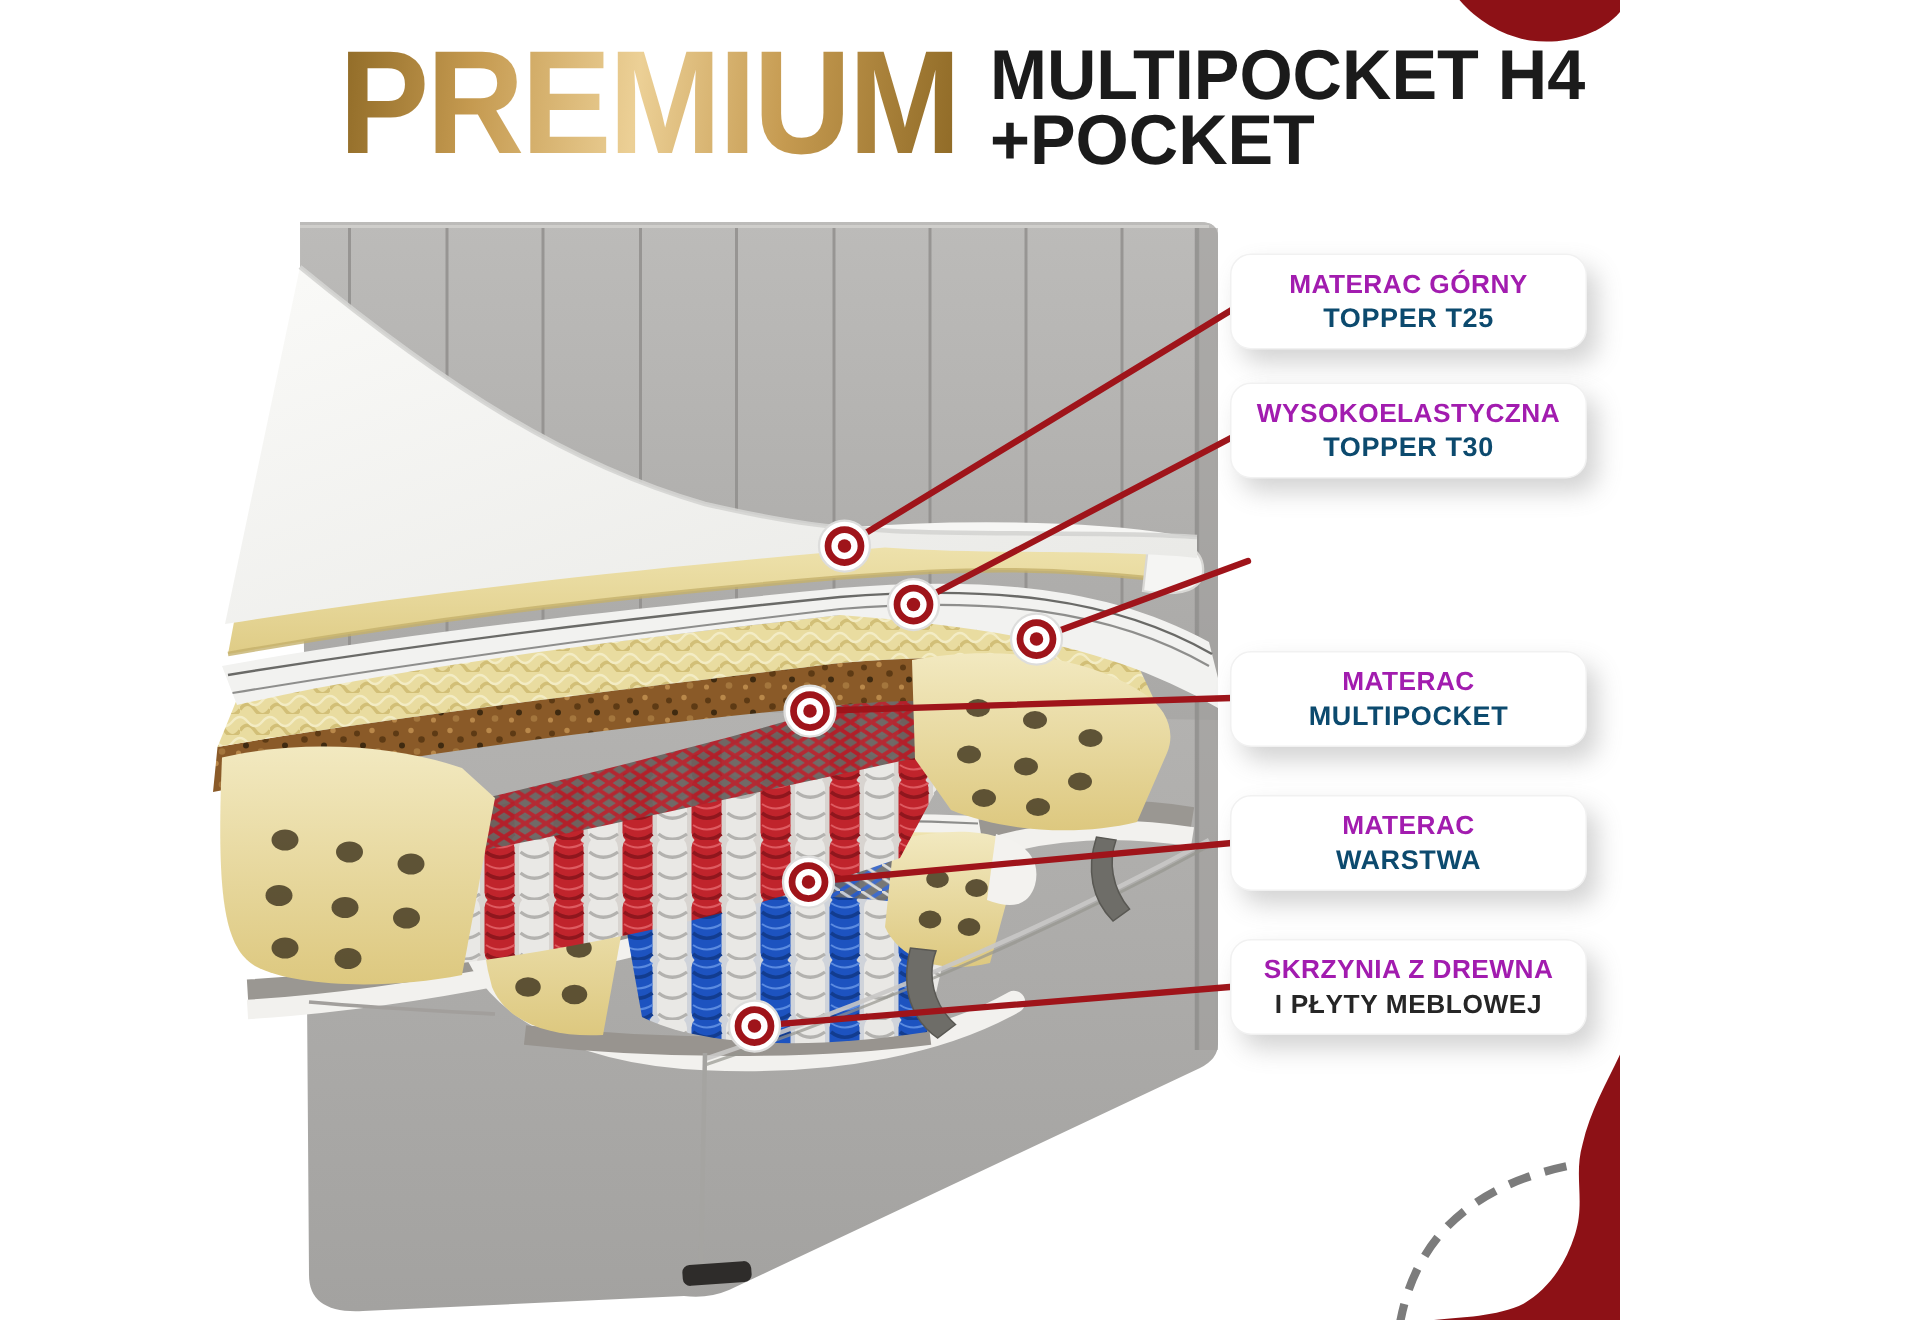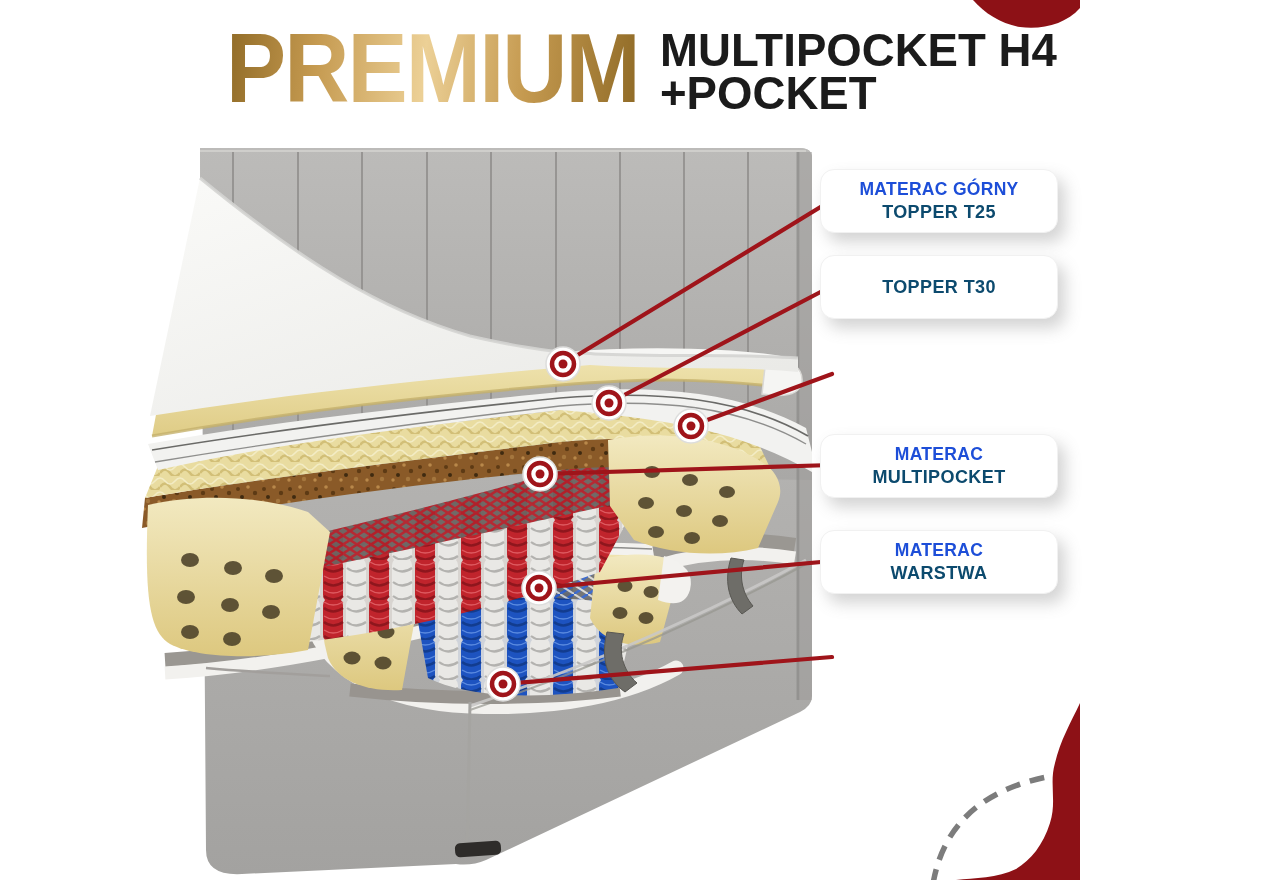--- a/index.html
+++ b/index.html
@@ -18,21 +18,21 @@
   .model{position:absolute;left:660px;top:28px;font-size:47px;font-weight:700;
          line-height:43px;color:#1b1b1b;letter-spacing:0;white-space:nowrap;
          transform:scaleX(.97);transform-origin:left top;}
 
   
   .callout{position:absolute;left:820px;width:236px;height:62px;background:#ffffff;
            border-radius:14px;border:1px solid #f1f1f1;
            box-shadow:7px 9px 16px rgba(110,110,110,.30);
            display:flex;flex-direction:column;align-items:center;justify-content:center;
            text-align:center;z-index:5;}
-  .callout .l1{font-size:17.5px;font-weight:700;color:#1d4ed8;letter-spacing:.3px;line-height:23px;}
+  .callout .l1{font-size:17.5px;font-weight:700;color:#a21caf;letter-spacing:.3px;line-height:23px;}
   .callout .l2{font-size:18px;font-weight:800;color:#0c4a6e;letter-spacing:.4px;line-height:23px;}
   .callout .l2.dark{color:#262626;font-weight:700;font-size:17.5px;}
 </style>
 </head>
 <body>
 
 <div class="stage">
 
   <svg class="art" width="1280" height="880" viewBox="0 0 1280 880">
     <defs>
@@ -285,24 +285,29 @@
   <div class="model">
     <div>MULTIPOCKET H4</div>
     <div>+POCKET</div>
   </div>
 
   <div class="callout" style="top:169px">
     <div class="l1">MATERAC GÓRNY</div>
     <div class="l2">TOPPER T25</div>
   </div>
   <div class="callout" style="top:255px">
+    <div class="l1">WYSOKOELASTYCZNA</div>
     <div class="l2">TOPPER T30</div>
   </div>
   <div class="callout" style="top:434px">
     <div class="l1">MATERAC</div>
     <div class="l2">MULTIPOCKET</div>
   </div>
   <div class="callout" style="top:530px">
     <div class="l1">MATERAC</div>
     <div class="l2">WARSTWA</div>
   </div>
+  <div class="callout" style="top:626px">
+    <div class="l1">SKRZYNIA Z DREWNA</div>
+    <div class="l2 dark">I PŁYTY MEBLOWEJ</div>
+  </div>
 
 </div>
 
 </body></html>

